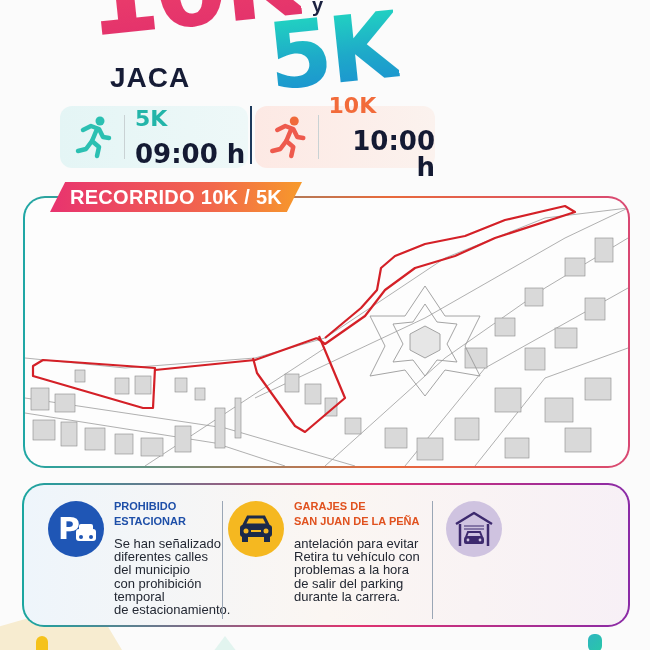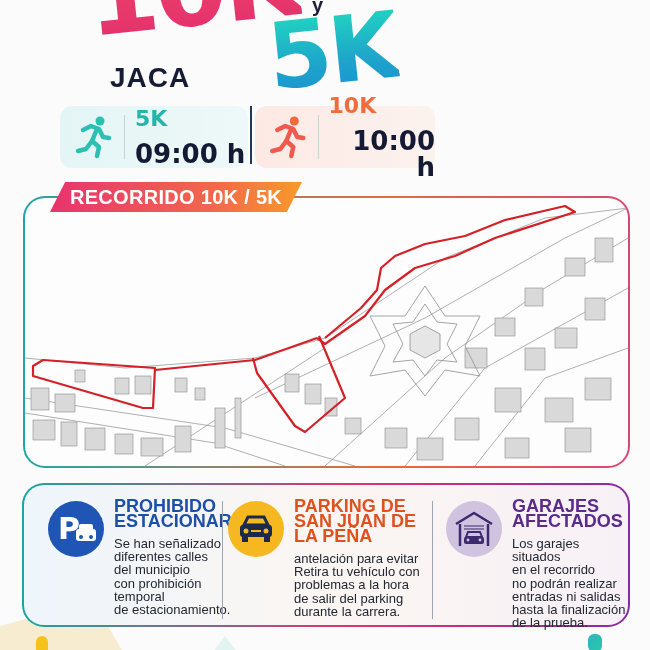--- a/index.html
+++ b/index.html
@@ -79,21 +79,21 @@
     width: 100%; height: 100%; border-radius: 20px;
     background: linear-gradient(90deg, #eef5fb 0%, #fbf6f2 50%, #f7f0f6 100%);
     display: flex; position: relative;
   }
   .info-col { position: absolute; top: 0; height: 100%; display: flex; }
   .info-icon {
     width: 56px; height: 56px; border-radius: 50%; flex-shrink: 0; margin-top: 16px;
     display: flex; align-items: center; justify-content: center;
   }
   .info-text { margin-left: 10px; margin-top: 14px; }
-  .info-title { font-weight: 700; font-size: 18px; line-height: 15px; }
+  .info-title { font-weight: 700; font-size: 11px; line-height: 15px; }
   .info-body { font-size: 13px; line-height: 13.2px; color: #232833; margin-top: 8px; }
   .col-1 { left: 24px; width: 190px; }
   .col-2 { left: 204px; width: 200px; }
   .col-3 { left: 422px; width: 185px; }
   .col-1 .info-title { color: #1e4fa8; }
   .col-2 .info-title { color: #e0511e; }
   .col-3 .info-title { color: #5b2a8a; }
   .info-sep { position: absolute; top: 16px; width: 1px; height: 118px; background: #9aa6b5; }
 
   
@@ -253,21 +253,21 @@
           <rect x="4" y="12" width="32" height="12" rx="3" fill="#1b2a4a"></rect>
           <rect x="6" y="23" width="6" height="6" fill="#1b2a4a"></rect>
             <rect x="28" y="23" width="6" height="6" fill="#1b2a4a"></rect>
           <circle cx="10" cy="18" r="2.5" fill="#f5b820"></circle>
             <circle cx="30" cy="18" r="2.5" fill="#f5b820"></circle>
           <rect x="15" y="17" width="10" height="2" fill="#f5b820"></rect>
         </svg>
       </div>
       <div class="info-text">
         <div class="info-title">
-          <div>PARKING DE</div>
+          <div>GARAJES DE</div>
           <div>SAN JUAN DE LA PEÑA</div>
         </div>
         <div class="info-body">
           <div>antelación para evitar</div>
           <div>Retira tu vehículo con</div>
           <div>problemas a la hora</div>
           <div>de salir del parking</div>
           <div>durante la carrera.</div>
         </div>
       </div>
@@ -279,34 +279,20 @@
         <svg width="42" height="38" viewBox="0 0 42 38">
           <path d="M3 14 L21 3 L39 14" fill="none" stroke="#3d2a6e" stroke-width="2.5" stroke-linejoin="round"></path>
           <path d="M7 14 L7 36 M35 14 L35 36" stroke="#3d2a6e" stroke-width="2.5"></path>
           <path d="M11 16 L31 16 M11 19 L31 19" stroke="#3d2a6e" stroke-width="1.2"></path>
           <path d="M13 27 L15 22 L27 22 L29 27 Z" fill="none" stroke="#3d2a6e" stroke-width="2"></path>
           <rect x="11" y="27" width="20" height="7" rx="2" fill="#3d2a6e"></rect>
           <circle cx="15" cy="30" r="1.4" fill="#cfc3e0"></circle>
             <circle cx="27" cy="30" r="1.4" fill="#cfc3e0"></circle>
         </svg>
       </div>
-      <div class="info-text">
-        <div class="info-title">
-          <div>GARAJES</div>
-          <div>AFECTADOS</div>
-        </div>
-        <div class="info-body">
-          <div>Los garajes situados</div>
-          <div>en el recorrido</div>
-          <div>no podrán realizar</div>
-          <div>entradas ni salidas</div>
-          <div>hasta la finalización</div>
-          <div>de la prueba.</div>
-        </div>
-      </div>
     </div>
   </div>
 </div>
 
 <div class="decor-hill"></div>
 <div class="decor-yellow"></div>
 <div class="decor-mint"></div>
 <div class="decor-teal"></div>
 
 </body></html>

